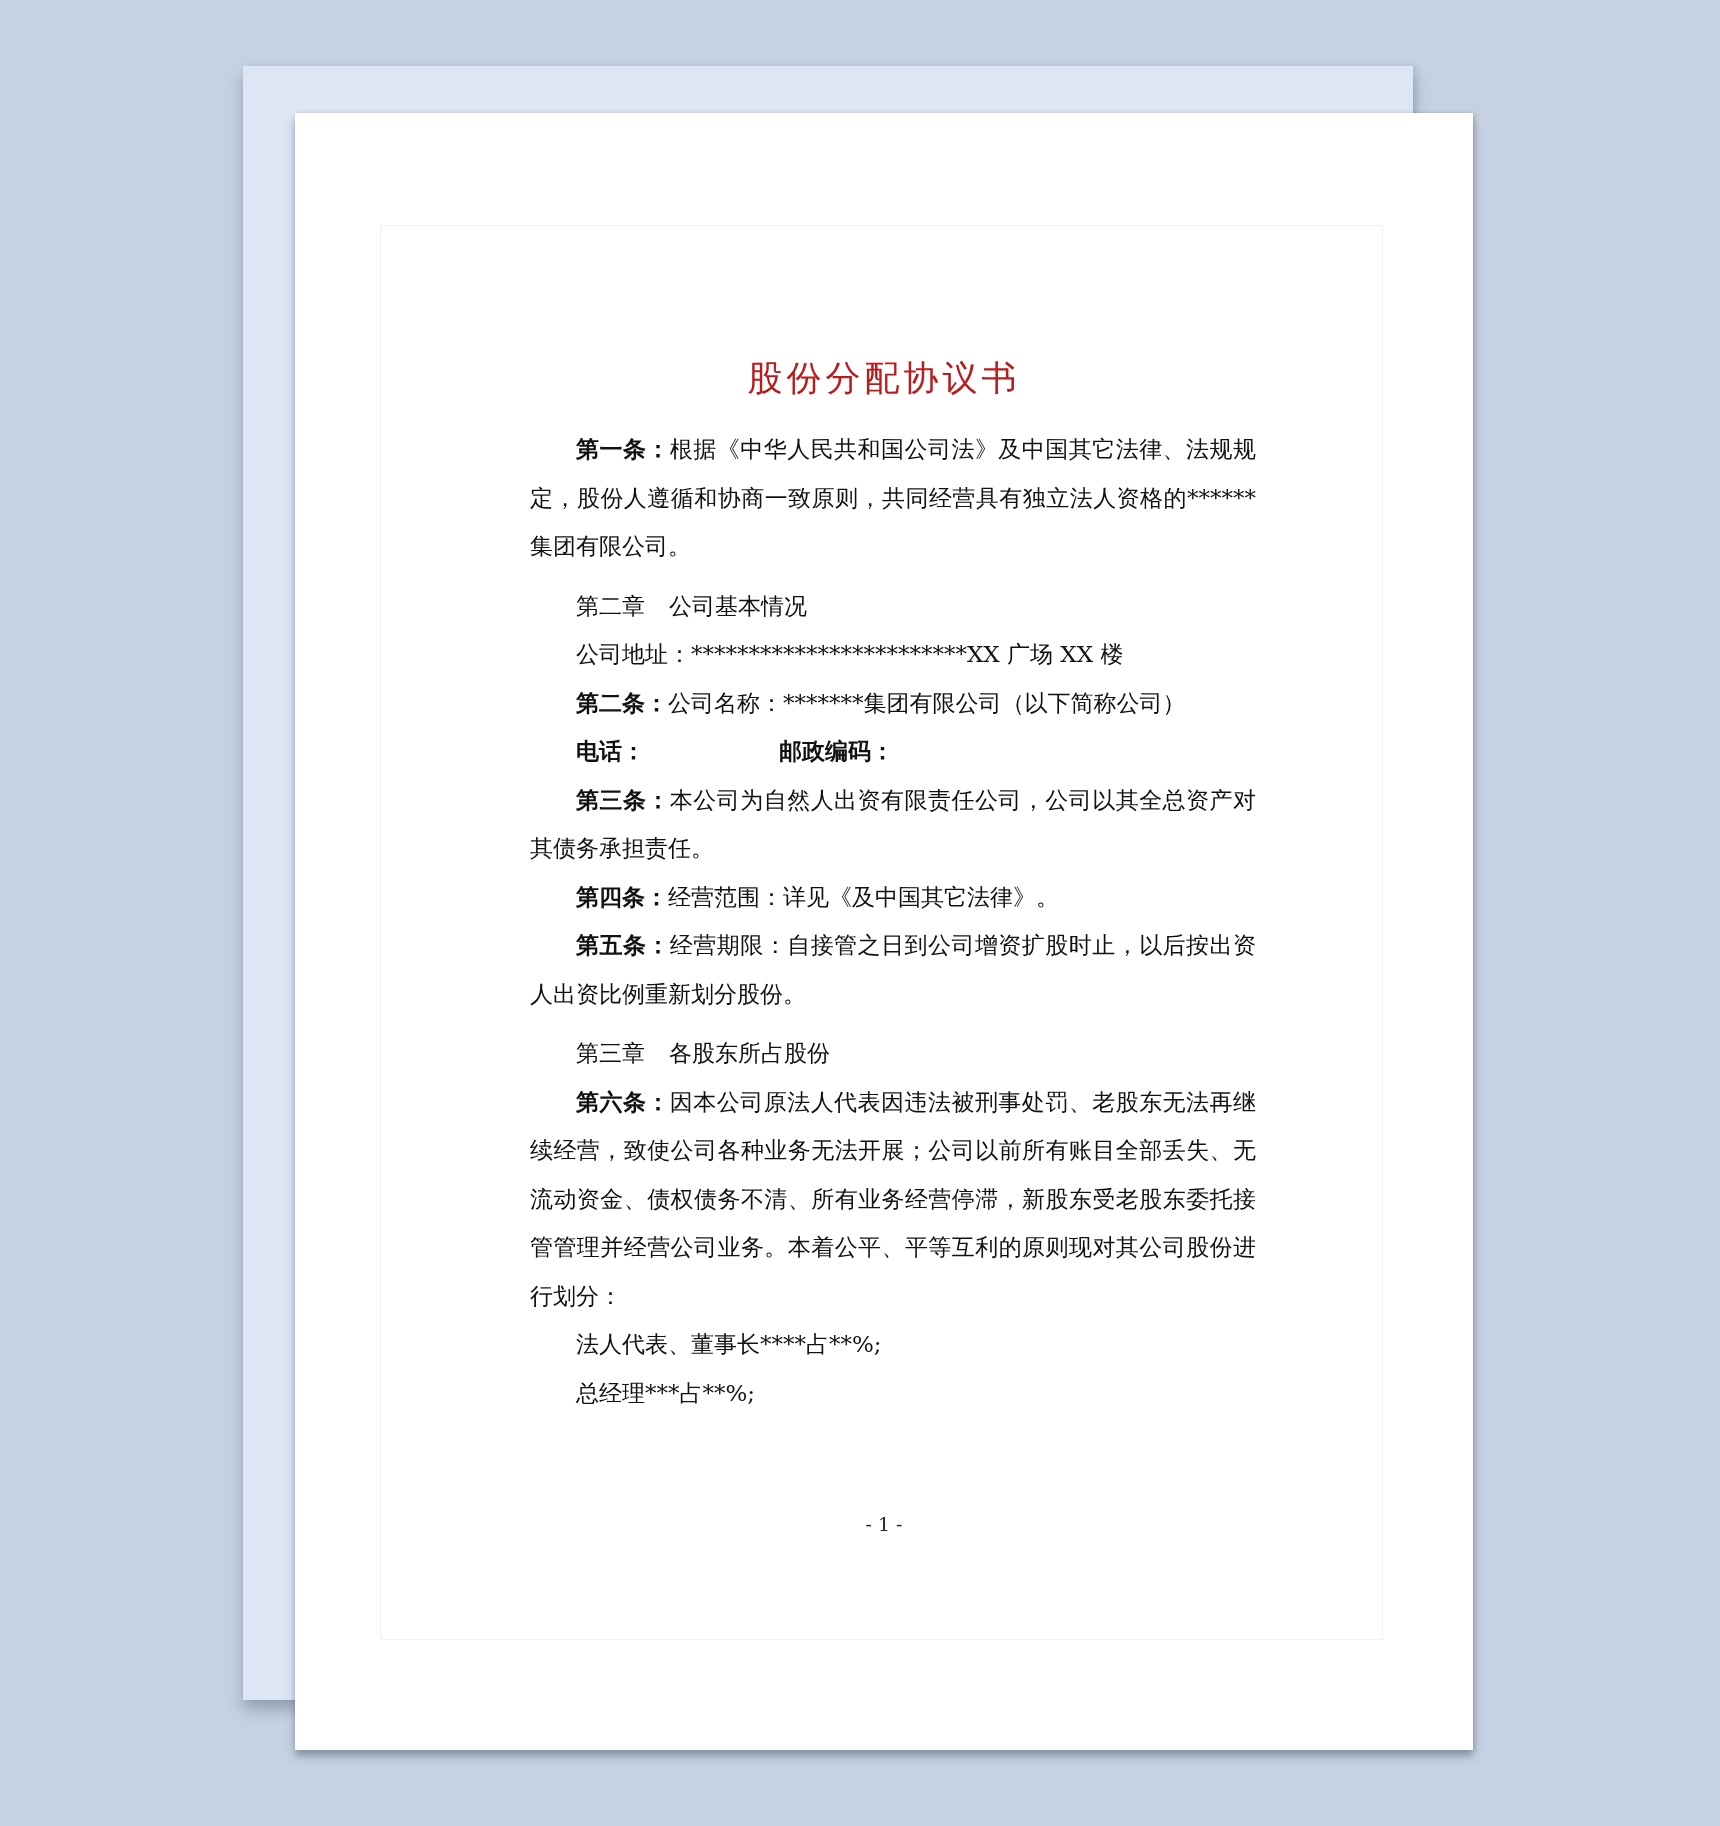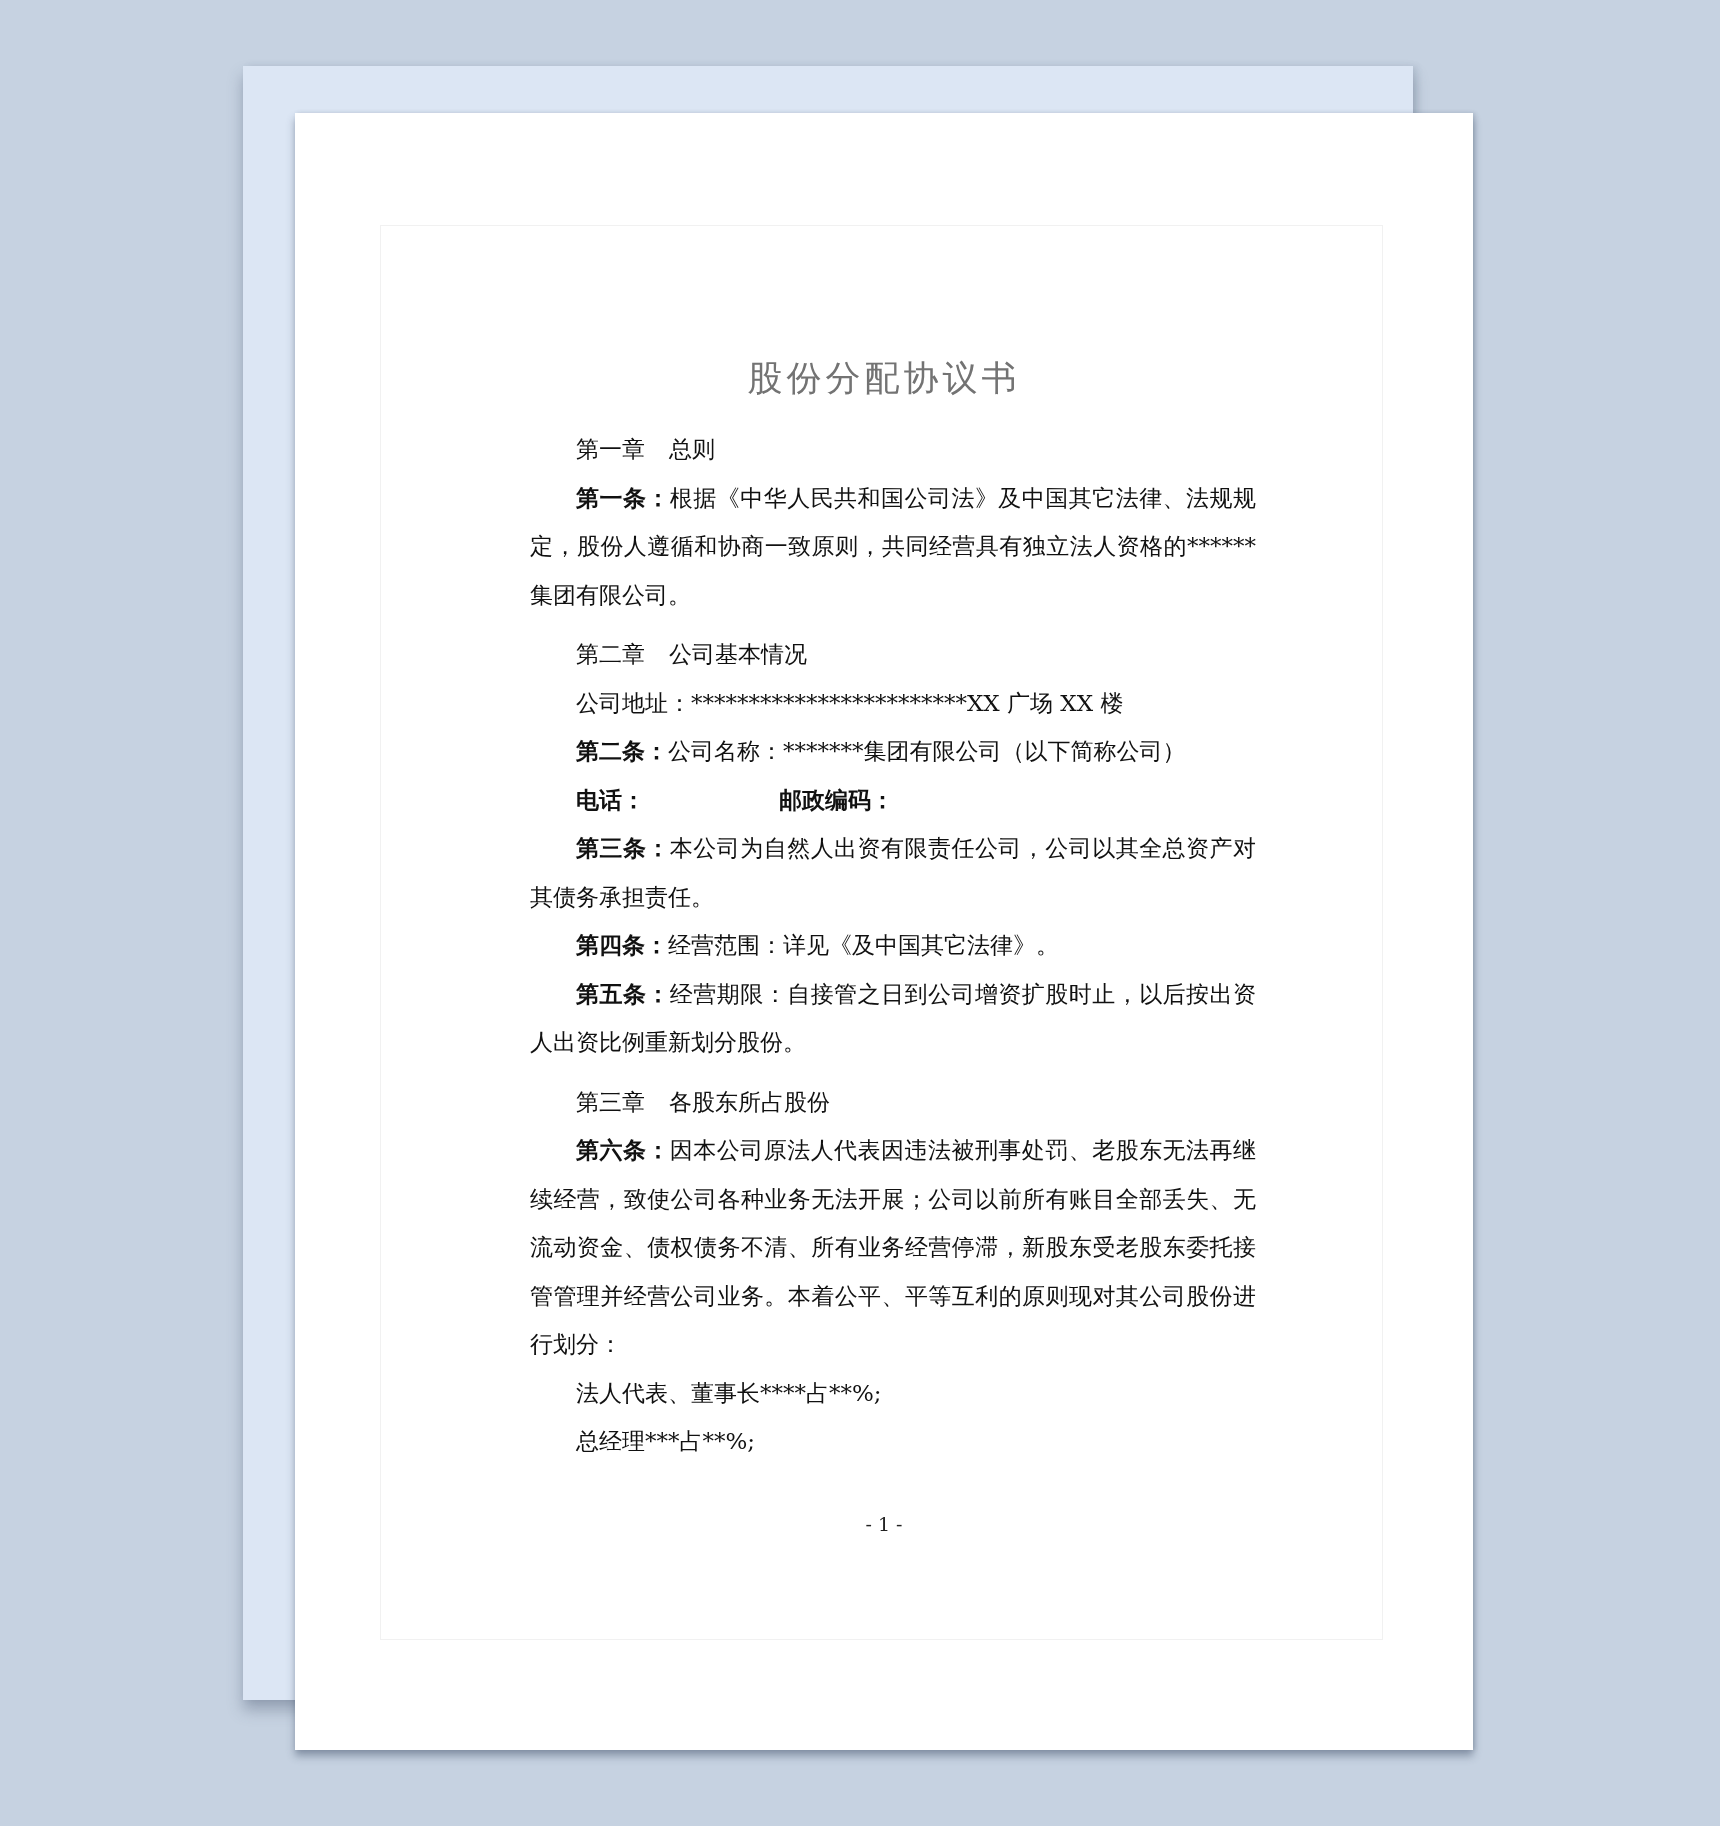--- a/index.html
+++ b/index.html
@@ -42,21 +42,21 @@
     box-sizing: border-box;
   }
   .doc-title {
     position: absolute;
     left: 0;
     width: 100%;
     top: 242px;
     text-align: center;
     font-size: 35px;
     letter-spacing: 4px;
-    color: #737373;
+    color: #b91c1c;
     font-family: "DejaVu Sans", "Liberation Sans", sans-serif;
   }
   .text-block {
     position: absolute;
     left: 235px;
     top: 312px;
     width: 726px;
     color: #111;
     font-size: 23px;
     line-height: 48.5px;
@@ -102,23 +102,20 @@
 
 <div class="back-page"></div>
 
 <div class="front-page">
   <div class="margin-frame"></div>
 
   <div class="doc-title">股份分配协议书</div>
 
   <div class="text-block">
 
-    <p class="chapter">
-      <span class="ch-num">第一章</span><span>总则</span>
-    </p>
 
     <p class="p"><span class="art-label">第一条：</span><span>根据《中华人民共和国公司法》及中国其它法律、法规规定，股份人遵循和协商一致原则，共同经营具有独立法人资格的******集团有限公司。</span></p>
 
     <p class="chapter" style="margin-top:11px">
       <span class="ch-num">第二章</span><span>公司基本情况</span>
     </p>
 
     <p class="p">公司地址：************************XX 广场 XX 楼</p>
 
     <p class="p"><span class="art-label">第二条：</span><span>公司名称：*******集团有限公司（以下简称公司）</span></p>

